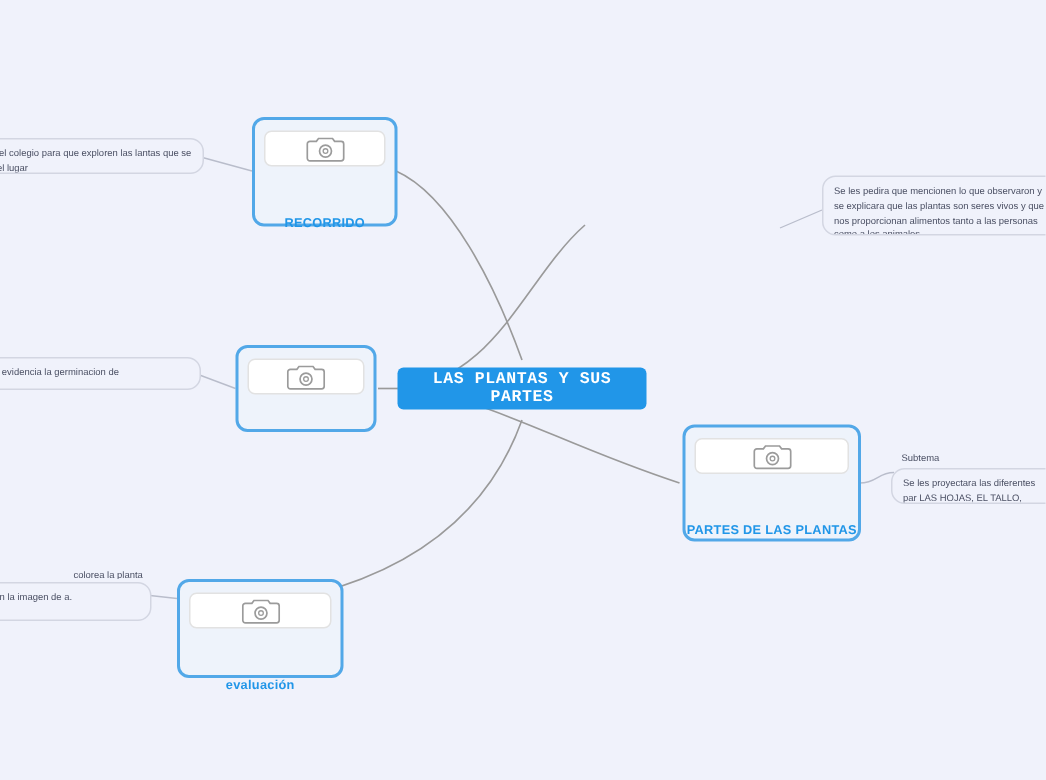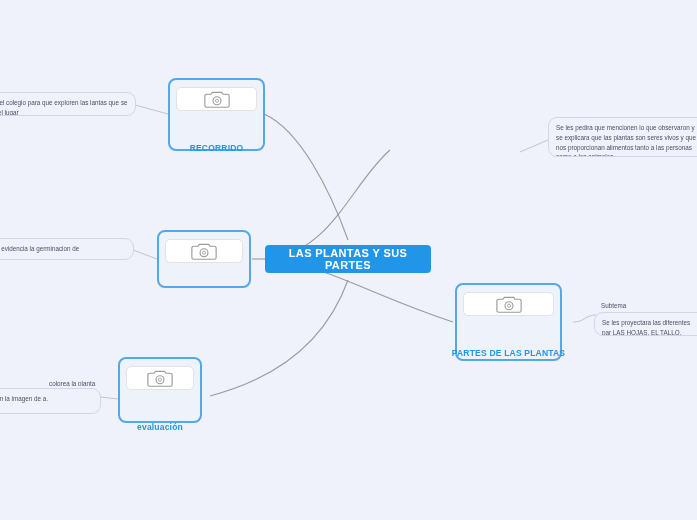--- a/index.html
+++ b/index.html
@@ -37,20 +37,21 @@
     font-weight: bold;
     font-size: 11px;
     letter-spacing: 0.4px;
     border-radius: 4px;
     display: flex;
     align-items: center;
     justify-content: center;
     text-align: center;
     box-sizing: border-box;
     padding: 0 10px;
+    font-family: Liberation Mono, monospace;
   }
 
   
   .topic-node {
     position: absolute;
     box-sizing: border-box;
     border: 2px solid #52a8e8;
     border-radius: 8px;
     background: #eef3fb;
     display: flex;
@@ -145,32 +146,32 @@
     <div class="thumb">
       <svg class="cam" viewBox="0 0 30 24">
         <path d="M3 6.5h5l1.6-2.2h10.8L22 6.5h5a2 2 0 0 1 2 2v11a2 2 0 0 1-2 2H3a2 2 0 0 1-2-2v-11a2 2 0 0 1 2-2z" fill="none" stroke="#9b9b9b" stroke-width="1.3"></path>
         <circle cx="15" cy="14" r="4.6" fill="none" stroke="#9b9b9b" stroke-width="1.3"></circle>
         <circle cx="15" cy="14" r="1.8" fill="none" stroke="#9b9b9b" stroke-width="1"></circle>
       </svg>
     </div>
     <div class="topic-label"></div>
   </div>
 
-  <div class="topic-node" style="left:455px; top:283px; width:107px; height:78px;align-items:center;">
+  <div class="topic-node" style="left:455px; top:283px; width:119px; height:78px;align-items:center;">
     <div class="thumb">
       <svg class="cam" viewBox="0 0 30 24">
         <path d="M3 6.5h5l1.6-2.2h10.8L22 6.5h5a2 2 0 0 1 2 2v11a2 2 0 0 1-2 2H3a2 2 0 0 1-2-2v-11a2 2 0 0 1 2-2z" fill="none" stroke="#9b9b9b" stroke-width="1.3"></path>
         <circle cx="15" cy="14" r="4.6" fill="none" stroke="#9b9b9b" stroke-width="1.3"></circle>
         <circle cx="15" cy="14" r="1.8" fill="none" stroke="#9b9b9b" stroke-width="1"></circle>
       </svg>
     </div>
     <div class="topic-label">PARTES DE LAS PLANTAS</div>
   </div>
 
-  <div class="topic-node" style="left:118px; top:357px; width:84px; height:66px;">
+  <div class="topic-node" style="left:118px; top:386px; width:111px; height:66px;">
     <div class="thumb">
       <svg class="cam" viewBox="0 0 30 24">
         <path d="M3 6.5h5l1.6-2.2h10.8L22 6.5h5a2 2 0 0 1 2 2v11a2 2 0 0 1-2 2H3a2 2 0 0 1-2-2v-11a2 2 0 0 1 2-2z" fill="none" stroke="#9b9b9b" stroke-width="1.3"></path>
         <circle cx="15" cy="14" r="4.6" fill="none" stroke="#9b9b9b" stroke-width="1.3"></circle>
         <circle cx="15" cy="14" r="1.8" fill="none" stroke="#9b9b9b" stroke-width="1"></circle>
       </svg>
     </div>
     <div class="topic-label">evaluación</div>
   </div>
 

